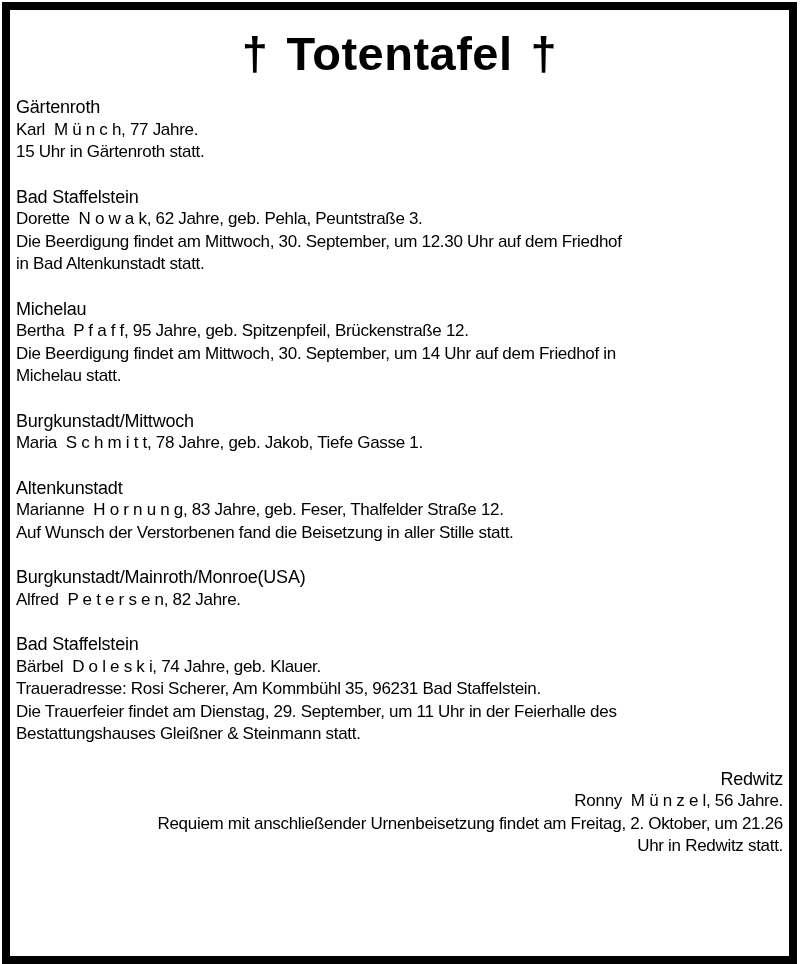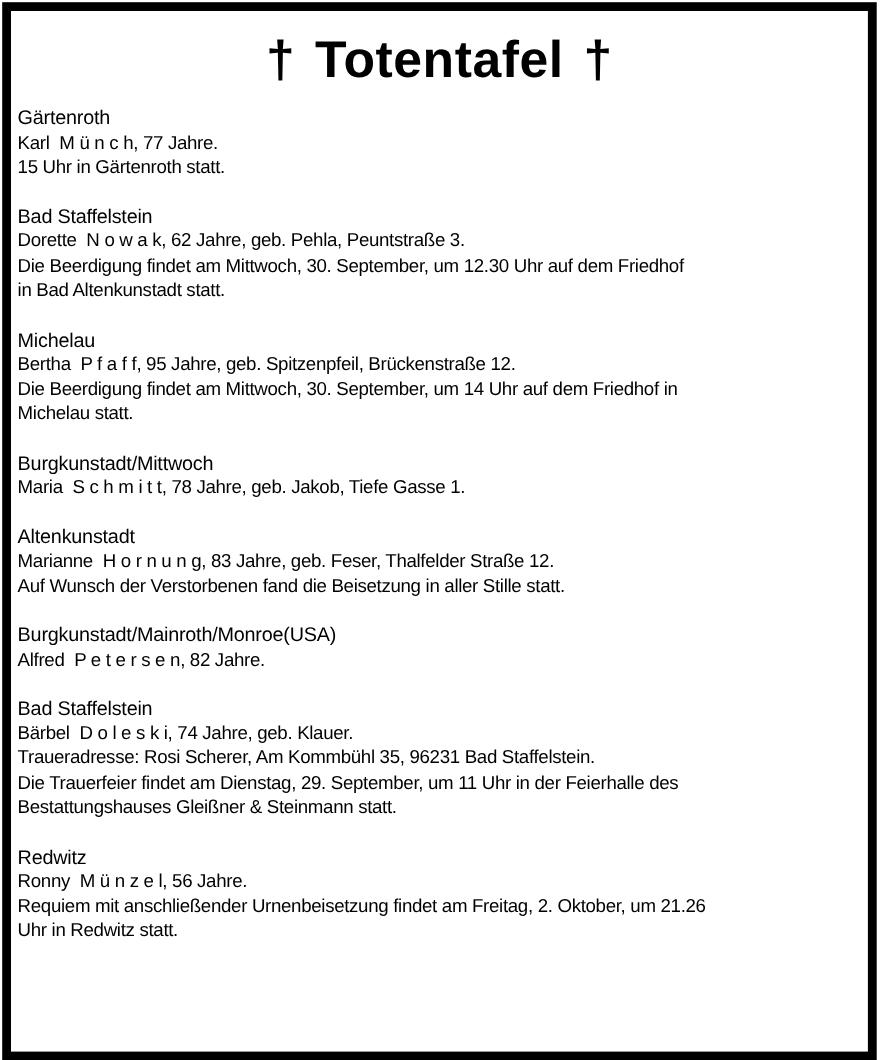--- a/index.html
+++ b/index.html
@@ -37,20 +37,21 @@
   .title .cross {
     display: inline-block;
     padding: 0 18px;
     font-weight: 700;
   }
   .entry {
     margin: 0 0 22px 0;
   }
   .entry:last-child {
     margin-bottom: 0;
+    text-align: right;
   }
   .loc {
     margin: 0;
     font-size: 18px;
     line-height: 22.5px;
     font-weight: 400;
     letter-spacing: -0.2px;
   }
   .line {
     font-size: 17px;

